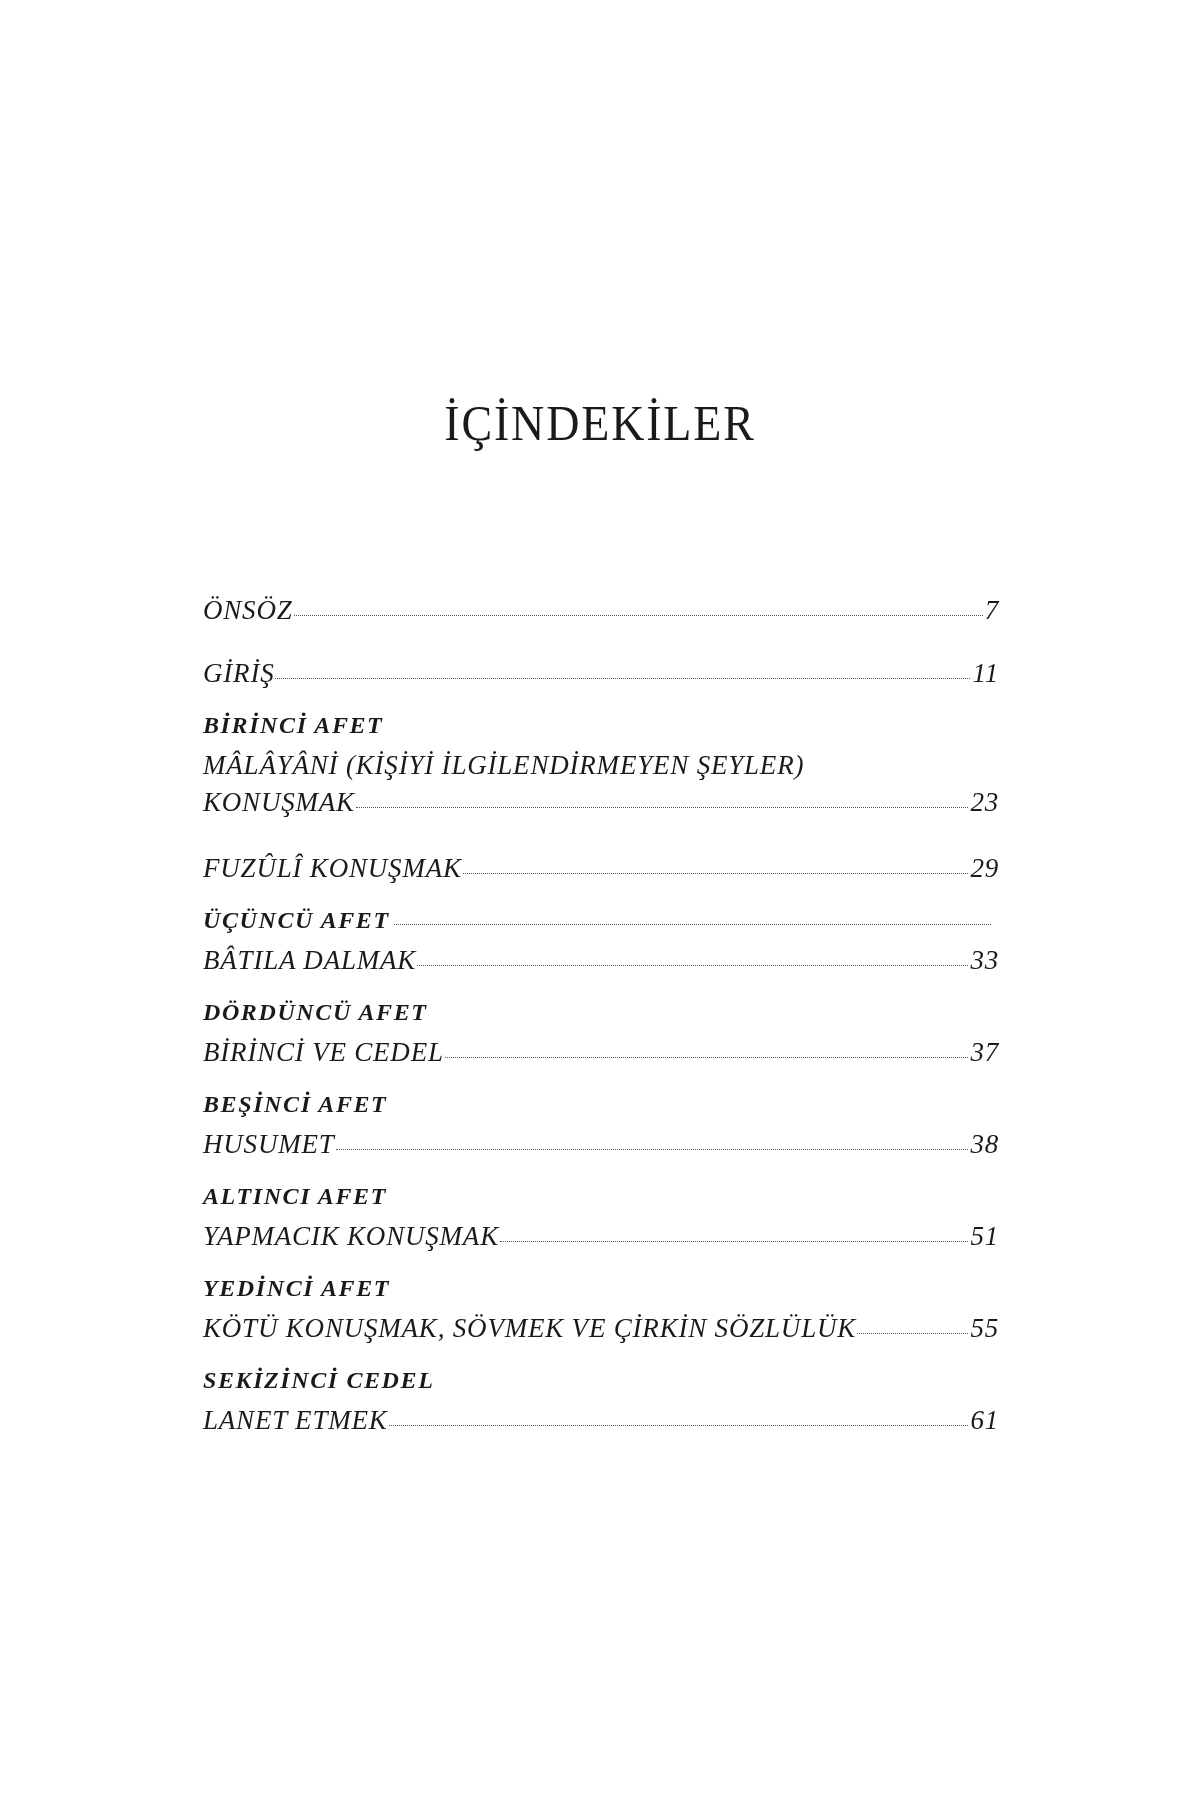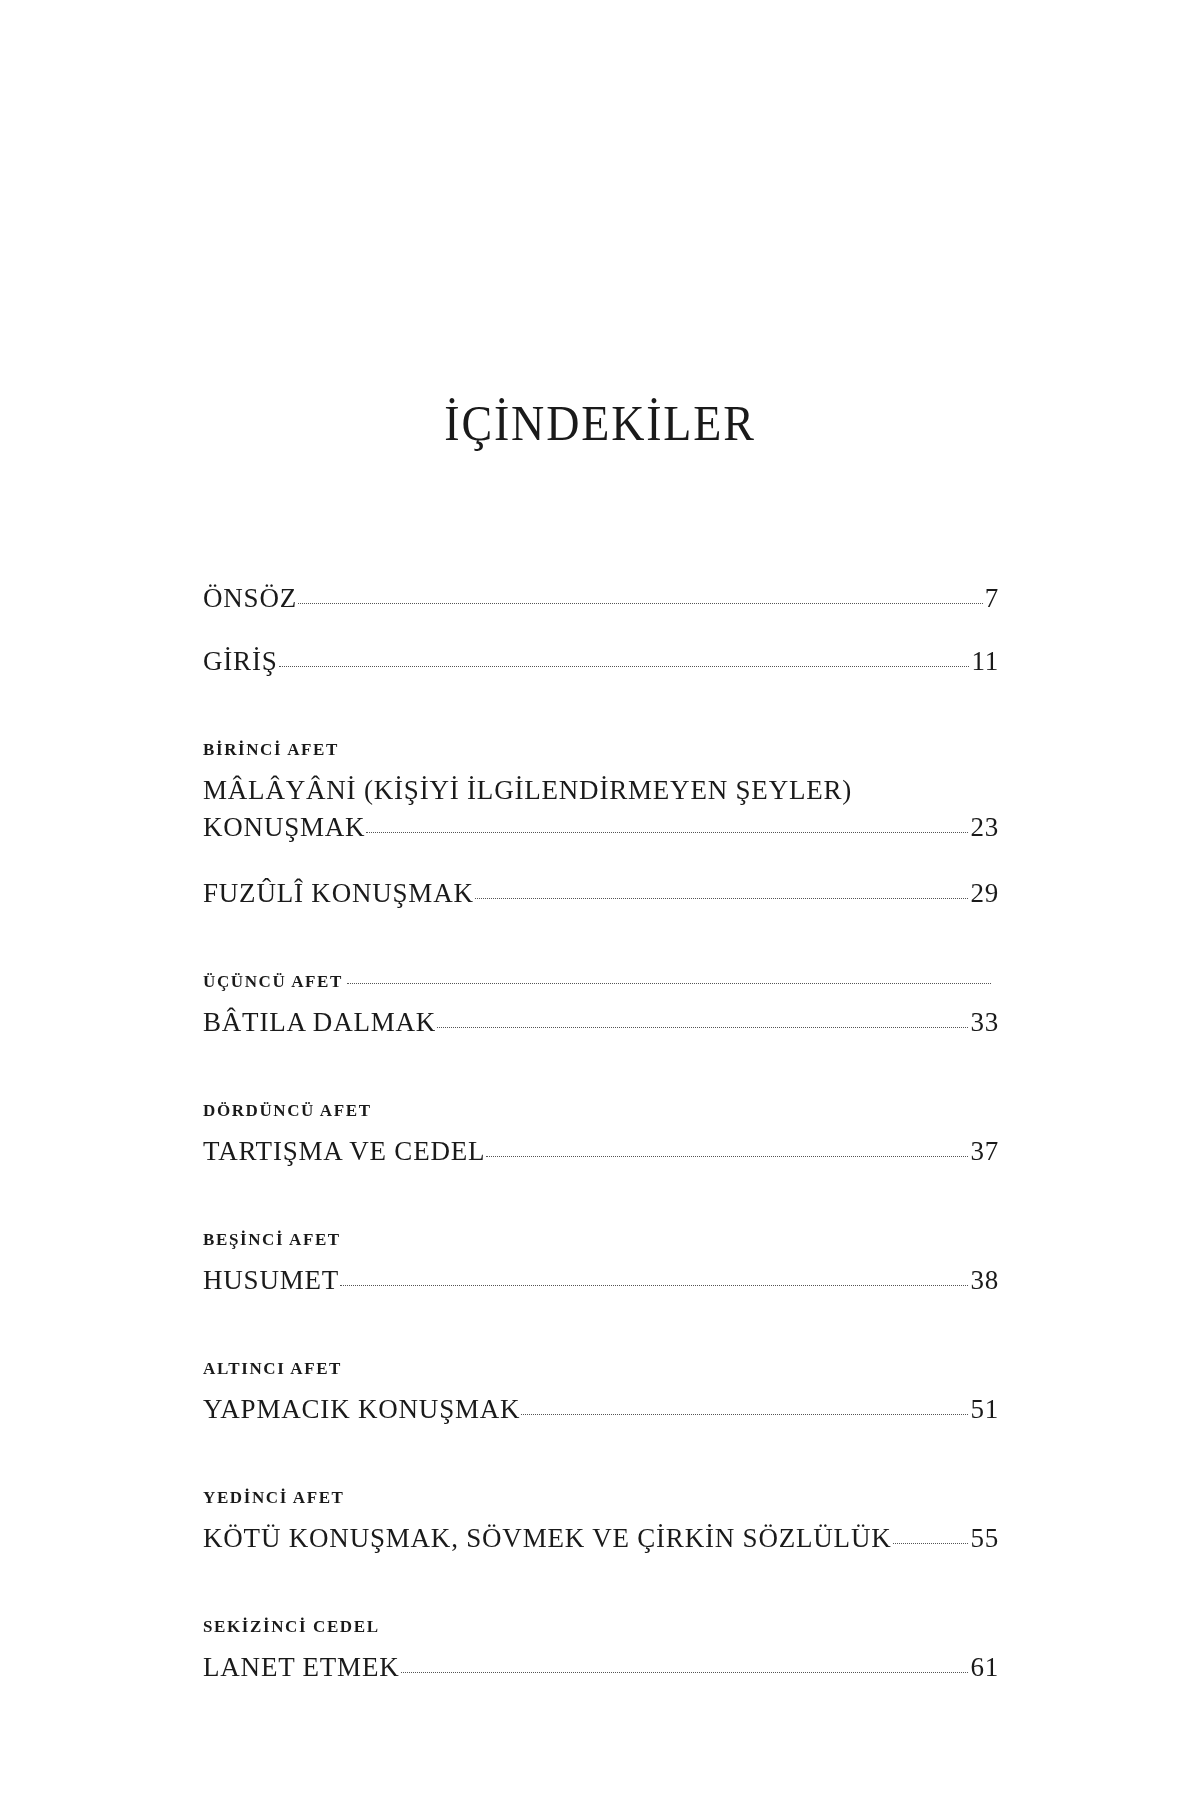--- a/index.html
+++ b/index.html
@@ -25,21 +25,22 @@
       letter-spacing: 2px;
       font-weight: normal;
       margin: 0;
       line-height: 1;
       transform: scaleX(0.92);
     }
     .toc {
       position: absolute;
       left: 203px;
       width: 796px;
-      top: 580px;
+      top: 592px;
+      font-style: italic;
     }
     .toc-block { margin: 0; }
     .toc-line {
       display: flex;
       align-items: baseline;
       font-size: 27px;
       line-height: 37px;
       height: 37px;
       letter-spacing: 0.8px;
       white-space: nowrap;
@@ -50,29 +51,28 @@
       border-bottom: 1.5px dotted #555;
       margin: 0 2px 0 1px;
       height: 0;
       transform: translateY(-3px);
     }
     .toc-line .page {
       flex: 0 0 auto;
       text-align: right;
     }
     .section-label {
-      font-size: 17px;
+      font-size: 24px;
       font-weight: bold;
       letter-spacing: 1.6px;
       line-height: 26px;
       height: 26px;
       display: flex;
       align-items: baseline;
       white-space: nowrap;
-      margin-top: 37px;
     }
     .section-label .leader {
       flex: 1 1 auto;
       border-bottom: 1.5px dotted #555;
       margin: 0 4px 0 4px;
       height: 0;
       transform: translateY(-3px);
     }
     .gap-a { height: 26px; }
     .gap-b { height: 20px; }
@@ -143,21 +143,21 @@
   </div>
 
   <div class="gap-b"></div>
 
   <div class="toc-block">
     <div class="section-label">
       <span>DÖRDÜNCÜ AFET</span>
     </div>
     <div class="gap-c"></div>
     <div class="toc-line">
-      <span class="text">TARTIŞMA VE CEDEL</span>
+      <span class="text">BİRİNCİ VE CEDEL</span>
       <span class="leader"></span>
       <span class="page">37</span>
     </div>
   </div>
 
   <div class="gap-b"></div>
 
   <div class="toc-block">
     <div class="section-label">
       <span>BEŞİNCİ AFET</span>

